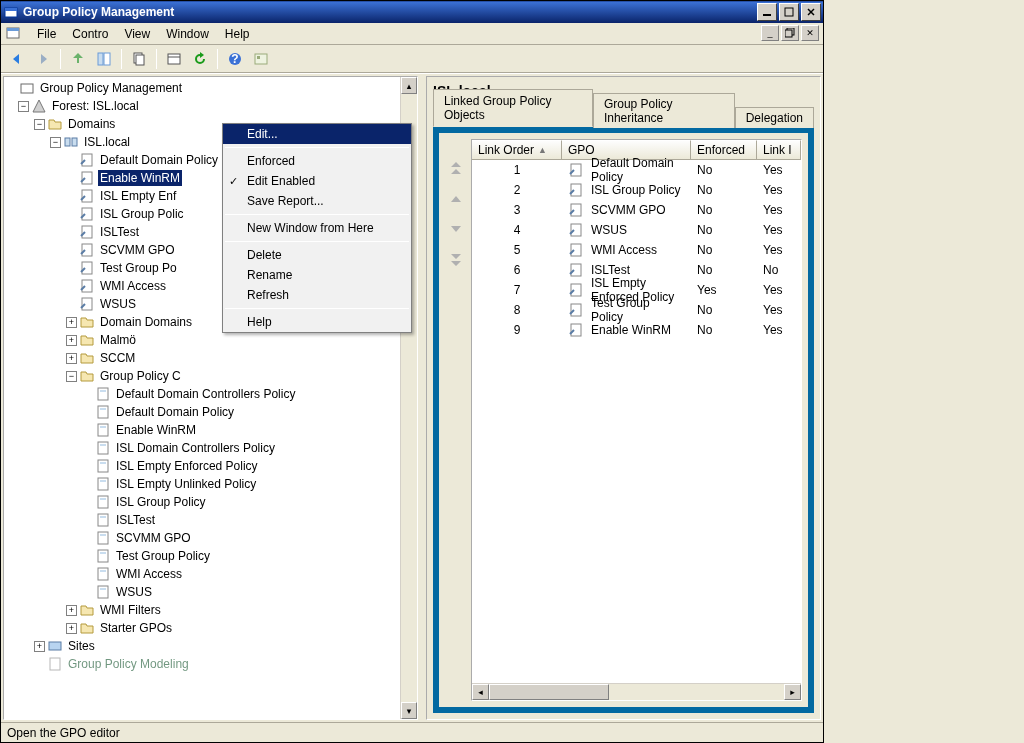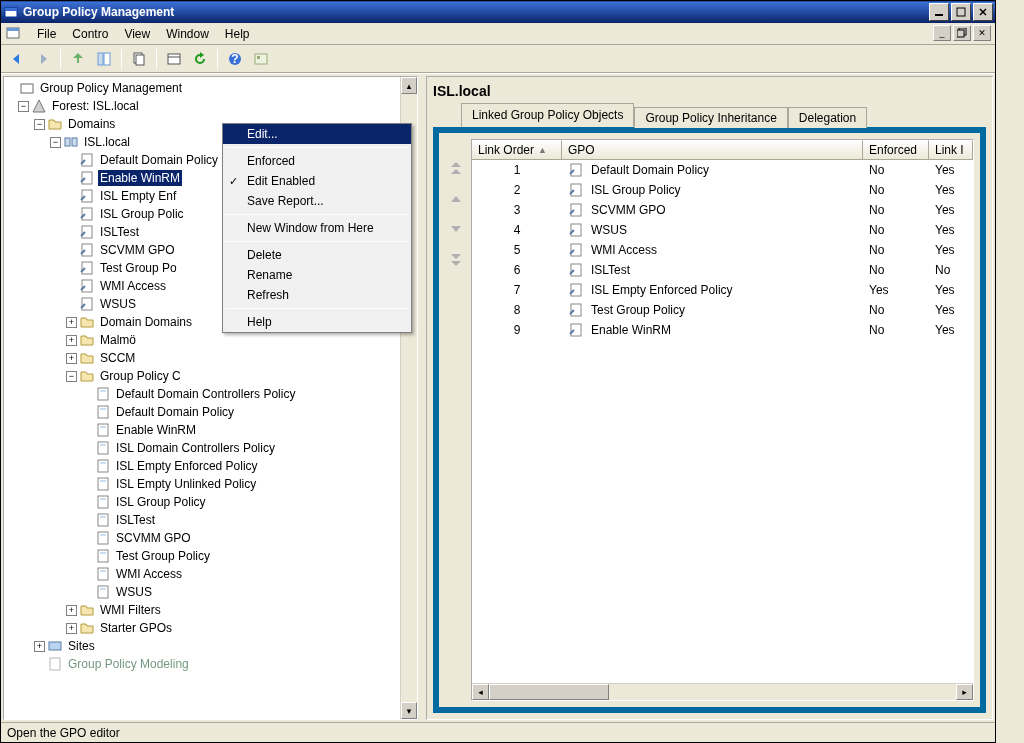--- a/index.html
+++ b/index.html
@@ -1,17 +1,17 @@
 <!DOCTYPE html>
 <html><head>
 <meta charset="utf-8">
 <style>
   * { box-sizing: border-box; font-family: Tahoma, "Segoe UI", Arial, sans-serif; font-size: 12px; }
   body { margin: 0; padding: 0; background: #ece9d8; width: 1024px; height: 743px; overflow: hidden; }
-  .window { width: 996px; height: 743px; border: 1px solid #000; display: flex; flex-direction: column; background: #ece9d8; justify-content: space-between; }
+  .window { width: 824px; height: 743px; border: 1px solid #000; display: flex; flex-direction: column; background: #ece9d8; justify-content: space-between; }
   .titlebar { background: linear-gradient(to bottom, #0a246a, #3b71d6 4%, #0a246a); color: #fff; height: 22px; display: flex; align-items: center; padding: 0 2px; }
   .titlebar .ticon { width: 16px; height: 16px; margin-right: 4px; display: flex; align-items: center; justify-content: center;}
   .titlebar .title { font-weight: bold; flex: 1; }
   .titlebar-controls { display: flex; gap: 2px; }
   .tbtn { width: 20px; height: 18px; background: #d4d0c8; border: 1px solid #fff; border-right-color:#404040; border-bottom-color:#404040; display:flex; align-items:center; justify-content:center; font-size:10px; color:#000;}
   .menubar { display: flex; align-items: center; height: 22px; background: #ece9d8; padding: 0 4px; border-bottom: 1px solid #aca899; position: relative; }
   .menubar .micon { width: 18px; height: 18px; margin-right: 6px; }
   .menubar .mitem { padding: 2px 8px; }
   .mdi-controls { position: absolute; right: 4px; top: 2px; display: flex; gap: 2px;}
   .mdibtn { width: 18px; height: 16px; background: #d4d0c8; border: 1px solid #fff; border-right-color:#808080; border-bottom-color:#808080; display:flex;align-items:center;justify-content:center; font-size:9px;}
@@ -29,21 +29,21 @@
   .node-label { padding: 1px 2px; }
   .node-label.selected { background: #0a246a; color: #fff; }
   .vscroll { position:absolute; right:0; top:0; bottom:0; width:17px; background:#ece9d8; border-left:1px solid #d4d0c8; display:flex; flex-direction:column;}
   .vscroll .sbtn { height:17px; background:#d4d0c8; border:1px solid #fff; border-right-color:#808080; border-bottom-color:#808080; display:flex;align-items:center;justify-content:center; font-size:9px;}
   .vscroll .track { flex:1; background:#ece9d8; }
   .splitter { width: 4px; background: #ece9d8; cursor: col-resize; }
   .right-pane { flex: 1; display: flex; flex-direction: column; border: 1px inset #fff; margin: 2px; background: #ece9d8; padding: 6px; }
   .rp-title { font-size: 14px; font-weight: bold; padding-bottom: 4px; }
   .tabs { display: flex; align-items: flex-end; height: 22px; margin-top: 2px; }
   .tab { padding: 3px 10px; background: #ece9d8; border: 1px solid #aca899; border-bottom: none; margin-right: 0px; position: relative; top: 1px; }
-  .tab.active { background: #ece9d8; border-bottom: 1px solid #ece9d8; z-index: 2; top:0; padding-top:4px; padding-bottom:4px;margin-left:28px;}
+  .tab.active { background: #ece9d8; border-bottom: 1px solid #ece9d8; z-index: 2; top:0; padding-top:4px; padding-bottom:4px;}
   .tab-body { flex: 1; border: 6px solid #0369a1; background: #ece9d8; padding: 6px; display: flex; }
   .arrow-col { width: 22px; display: flex; flex-direction: column; gap: 10px; padding-top: 20px; align-items:center;}
   .abtn { width:20px; height:20px; display:flex; align-items:center; justify-content:center; color:#808080; font-size:12px;}
   .list-wrap { flex: 1; border: 1px inset #fff; background: #fff; display: flex; flex-direction: column; margin-left: 4px; position:relative; }
   .list-header { display: flex; background: #ece9d8; height: 20px; border-bottom: 1px solid #aca899; }
   .lh-col { border-right: 1px solid #aca899; padding: 2px 6px; display:flex; align-items:center; gap:4px; background:linear-gradient(#fdfdfd,#ece9d8); border-top:1px solid #fff;}
   .list-body { flex: 1; background: #fff; }
   .row { display: flex; height: 20px; align-items: center; }
   .cell { padding: 0 6px; display:flex; align-items:center; gap:4px;}
   .hscroll { height:17px; background:#ece9d8; display:flex; border-top:1px solid #d4d0c8;}

